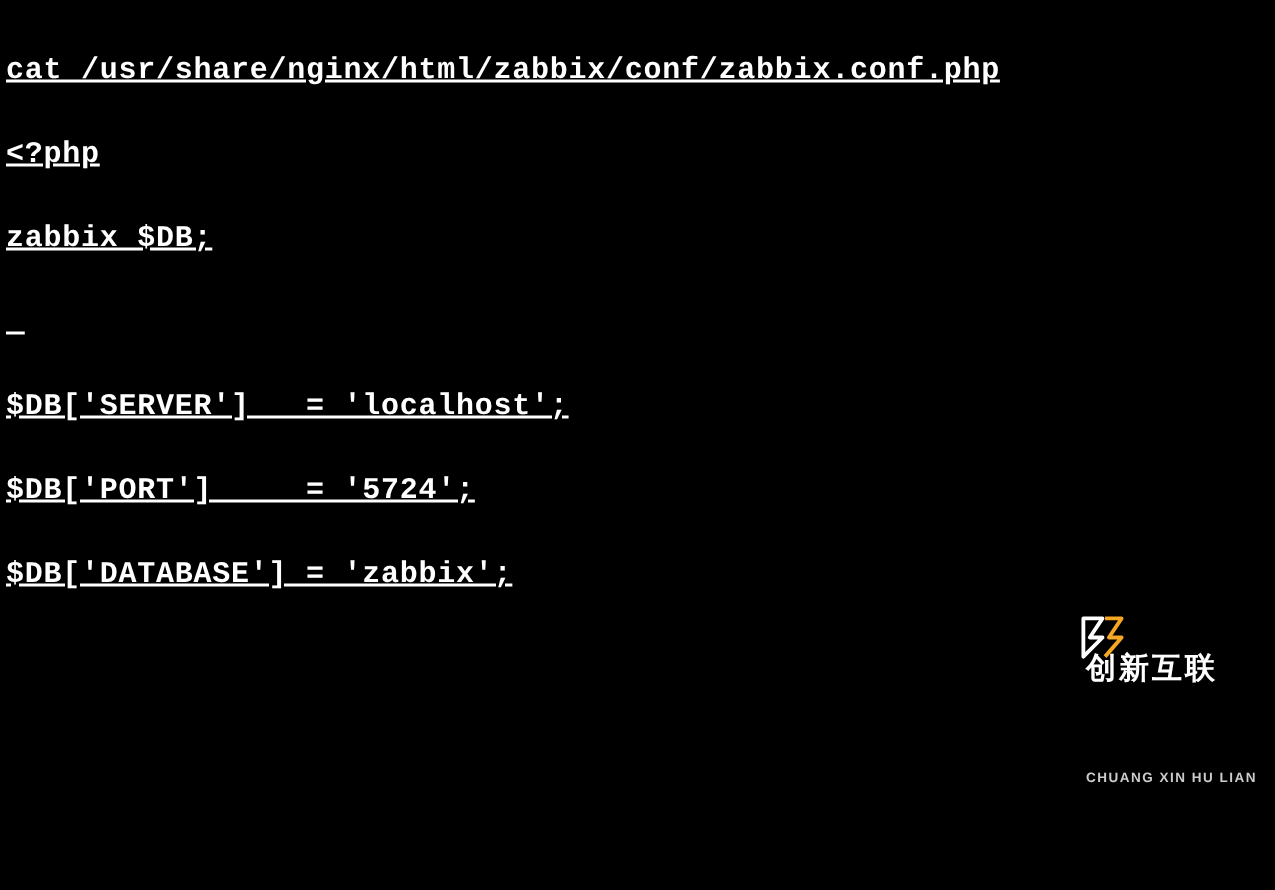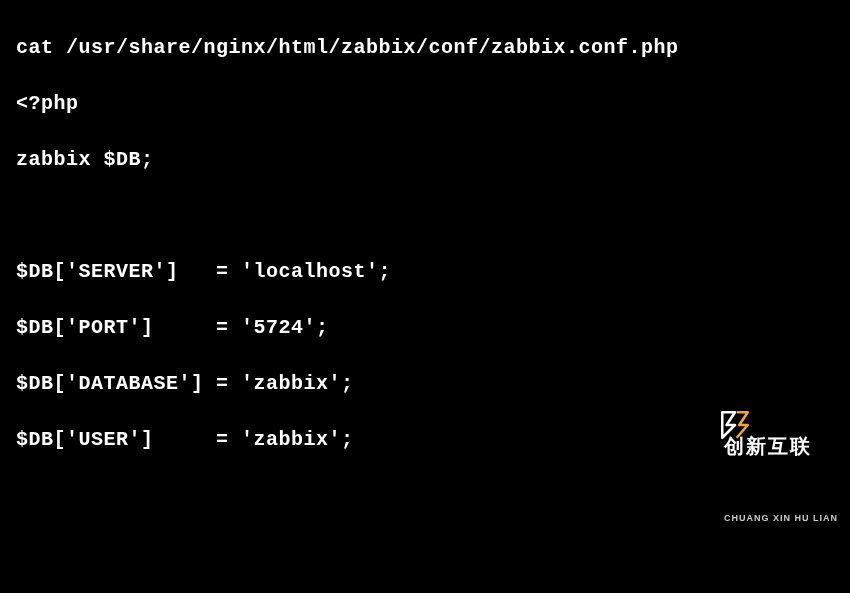--- a/index.html
+++ b/index.html
@@ -13,24 +13,25 @@
   .terminal {
     width: 850px;
     height: 593px;
     background: #000000;
     color: #ffffff;
     font-family: "Courier New", Courier, monospace;
     font-size: 20px;
     line-height: 28px;
     letter-spacing: 0.5px;
     font-weight: bold;
-    padding: 6px 4px 0 16px;
+    padding: 6px 4px 0 4px;
     box-sizing: border-box;
     white-space: pre;
     position: relative;
+    text-decoration: underline;
   }
   .line {
     display: block;
     height: 28px;
   }
   .watermark {
     position: absolute;
     bottom: 12px;
     right: 12px;
     display: flex;
@@ -65,21 +66,20 @@
 <body>
 
 <div class="terminal">
 <span class="line">cat /usr/share/nginx/html/zabbix/conf/zabbix.conf.php</span>
 <span class="line">&lt;?php</span>
 <span class="line">zabbix $DB;</span>
 <span class="line"> </span>
 <span class="line">$DB['SERVER']   = 'localhost';</span>
 <span class="line">$DB['PORT']     = '5724';</span>
 <span class="line">$DB['DATABASE'] = 'zabbix';</span>
-<span class="line">$DB['USER']     = 'zabbix';</span>
 
 
 
 
 
 
 
 
 
 

